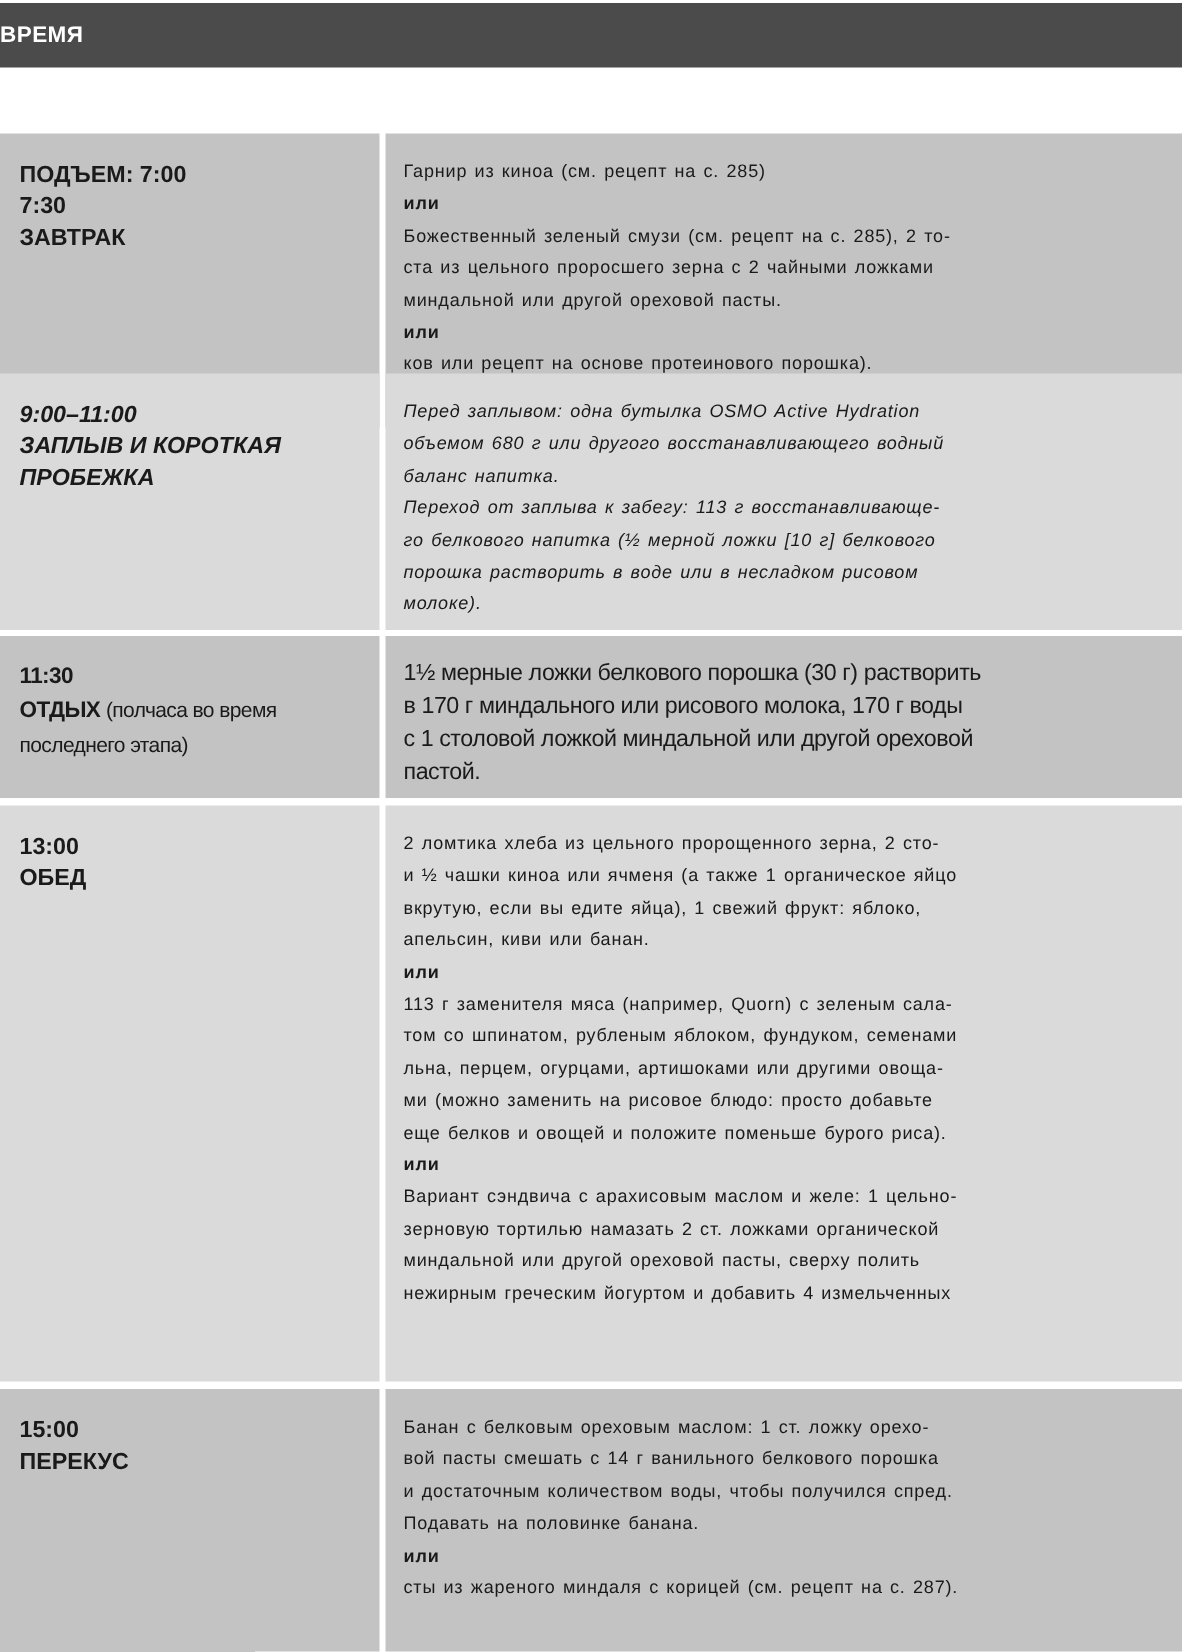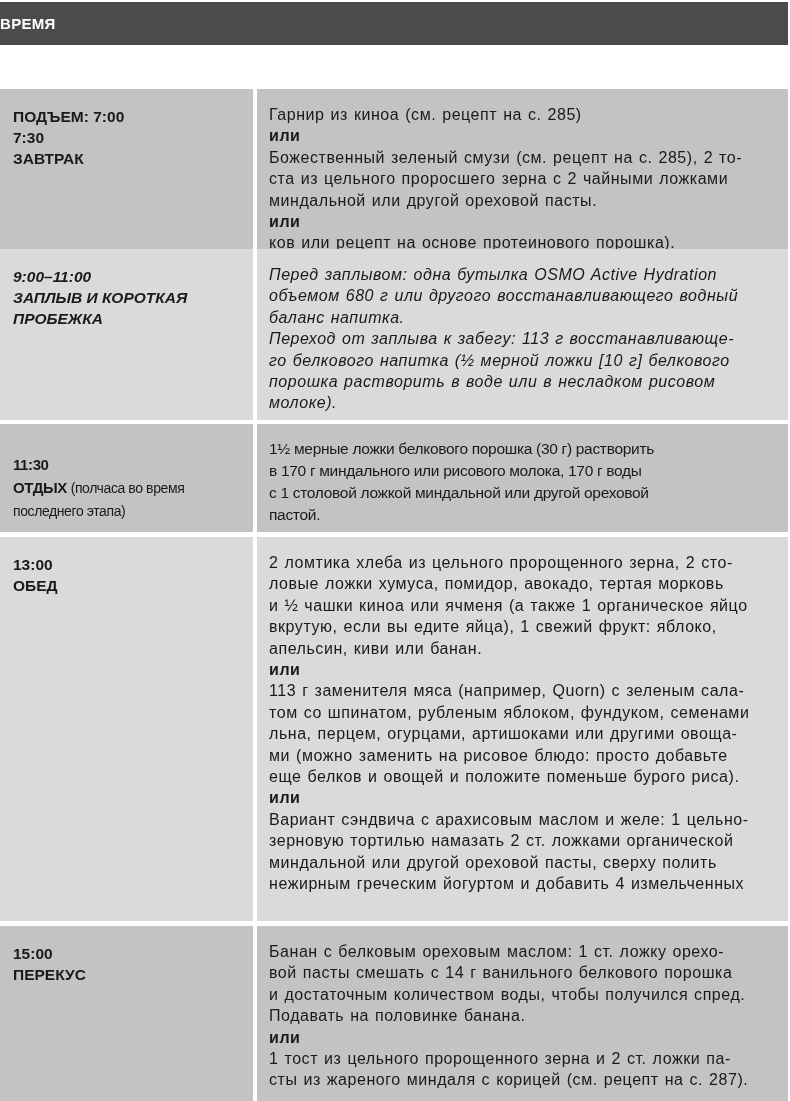--- a/index.html
+++ b/index.html
@@ -7,21 +7,21 @@
          font-family:"Liberation Sans", sans-serif; color:#1a1a1a; }
   .header { position:absolute; left:0; top:2px; width:788px; height:43px;
             background:#4b4b4b; color:#ffffff; font-weight:bold; font-size:15px;
             line-height:43px; box-sizing:border-box; letter-spacing:0.3px; }
   .row { position:absolute; left:0; width:790px; }
   .cell-time { position:absolute; left:0; top:0; bottom:0; width:253px;
                padding:17px 12px 0 13px; box-sizing:border-box;
                font-weight:bold; font-size:15.5px; line-height:21px; }
   .cell-menu { position:absolute; left:257px; right:2px; top:0; bottom:0;
                padding:15px 10px 0 12px; box-sizing:border-box;
-               font-size:16px; line-height:21.4px; letter-spacing:0.55px; word-spacing:1px; }
+               font-size:12px; line-height:21.4px; letter-spacing:0.55px; word-spacing:1px; }
   .dark .cell-time, .dark .cell-menu { background:#c3c3c3; }
   .light .cell-time, .light .cell-menu { background:#dadada; }
   .ili { font-weight:bold; display:block; }
   .line { display:block; white-space:nowrap; }
   .condensed .cell-time { font-size:15px; letter-spacing:-0.4px; }
   .condensed .cell-menu { font-size:15.5px; letter-spacing:-0.3px; word-spacing:0; line-height:22px; }
   .sub { font-weight:normal; font-size:14px; }
 </style>
 </head>
 <body>
@@ -57,41 +57,40 @@
     <span class="line">объемом 680 г или другого восстанавливающего водный</span>
     <span class="line">баланс напитка.</span>
     <span class="line">Переход от заплыва к забегу: 113 г восстанавливающе-</span>
     <span class="line">го белкового напитка (½ мерной ложки [10 г] белкового</span>
     <span class="line">порошка растворить в воде или в несладком рисовом</span>
     <span class="line">молоке).</span>
   </div>
 </div>
 
 <div class="row dark condensed" style="top:424px;height:108px;">
-  <div class="cell-time" style="padding-top:29px;line-height:23px;">
+  <div class="cell-time" style="padding-top:15px;line-height:23px;">
     <span class="line">11:30</span>
     <span class="line"><span>ОТДЫХ</span> <span class="sub">(полчаса во время</span></span>
     <span class="line sub">последнего этапа)</span>
   </div>
   <div class="cell-menu" style="padding-top:14px;">
     <span class="line">1½ мерные ложки белкового порошка (30 г) растворить</span>
     <span class="line">в 170 г миндального или рисового молока, 170 г воды</span>
     <span class="line">с 1 столовой ложкой миндальной или другой ореховой</span>
     <span class="line">пастой.</span>
   </div>
 </div>
 
 <div class="row light" style="top:537px;height:384px;">
   <div class="cell-time">
     <span class="line">13:00</span>
     <span class="line">ОБЕД</span>
   </div>
   <div class="cell-menu">
     <span class="line">2 ломтика хлеба из цельного пророщенного зерна, 2 сто-</span>
-    <span class="line">ловые ложки хумуса, помидор, авокадо, тертая морковь</span>
     <span class="line">и ½ чашки киноа или ячменя (а также 1 органическое яйцо</span>
     <span class="line">вкрутую, если вы едите яйца), 1 свежий фрукт: яблоко,</span>
     <span class="line">апельсин, киви или банан.</span>
     <span class="line ili" style="text-transform:lowercase">ИЛИ</span>
     <span class="line">113 г заменителя мяса (например, Quorn) с зеленым сала-</span>
     <span class="line">том со шпинатом, рубленым яблоком, фундуком, семенами</span>
     <span class="line">льна, перцем, огурцами, артишоками или другими овоща-</span>
     <span class="line">ми (можно заменить на рисовое блюдо: просто добавьте</span>
     <span class="line">еще белков и овощей и положите поменьше бурого риса).</span>
     <span class="line ili" style="text-transform:lowercase">ИЛИ</span>
@@ -106,16 +105,15 @@
   <div class="cell-time">
     <span class="line">15:00</span>
     <span class="line">ПЕРЕКУС</span>
   </div>
   <div class="cell-menu">
     <span class="line">Банан с белковым ореховым маслом: 1 ст. ложку орехо-</span>
     <span class="line">вой пасты смешать с 14 г ванильного белкового порошка</span>
     <span class="line">и достаточным количеством воды, чтобы получился спред.</span>
     <span class="line">Подавать на половинке банана.</span>
     <span class="line ili" style="text-transform:lowercase">ИЛИ</span>
-    <span class="line">1 тост из цельного пророщенного зерна и 2 ст. ложки па-</span>
     <span class="line">сты из жареного миндаля с корицей (см. рецепт на с. 287).</span>
   </div>
 </div>
 
 </body></html>

